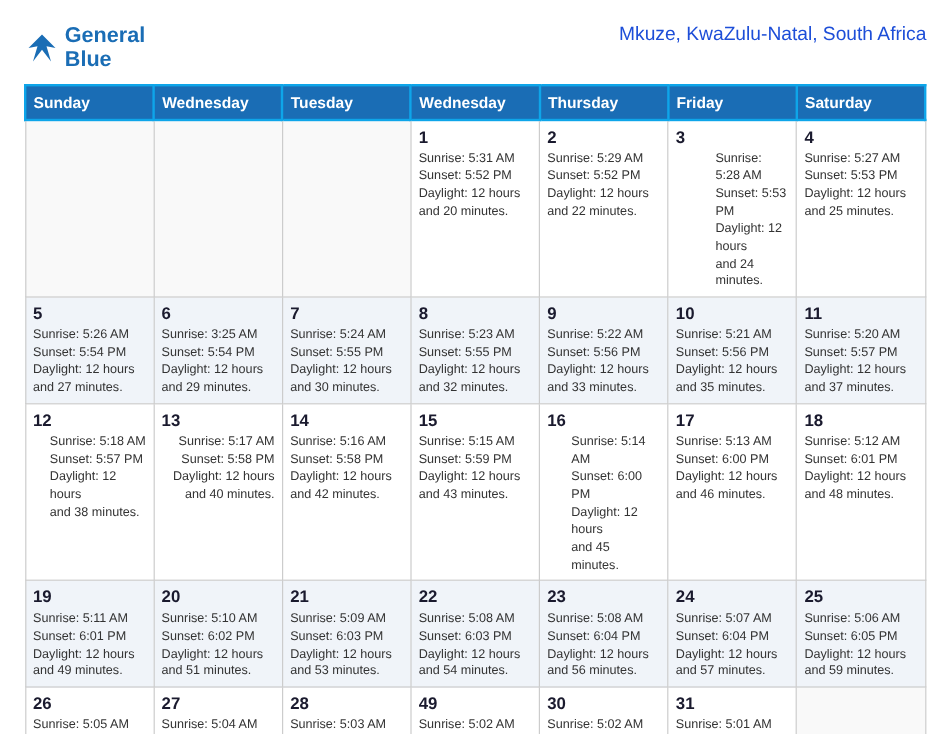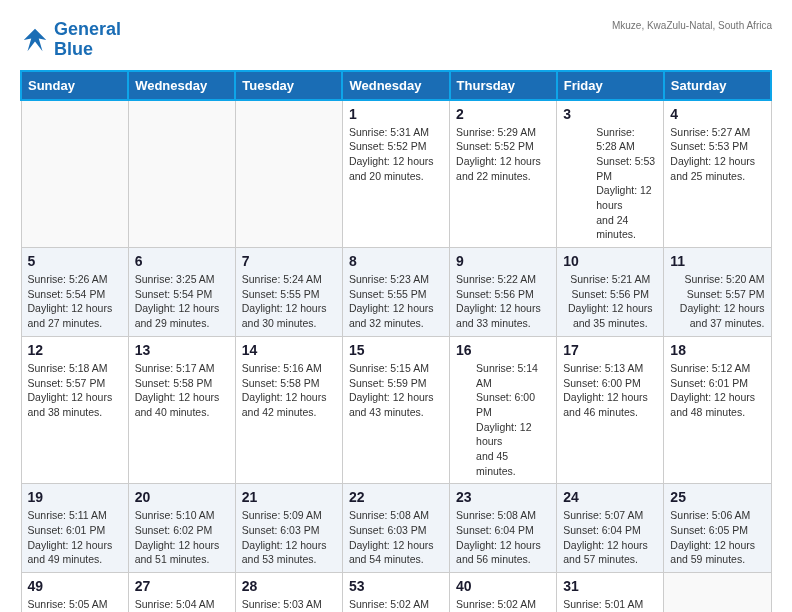--- a/index.html
+++ b/index.html
@@ -36,22 +36,22 @@
     }
     .title-block {
       text-align: right;
     }
     .month-title {
       font-size: 36px;
       font-weight: bold;
       color: #1a1a2e;
     }
     .location {
-      font-size: 10px;
-      color: #737373;
+      font-size: 16px;
+      color: #1d4ed8;
     }
     .calendar {
       width: 100%;
       border-collapse: collapse;
       border: 1px solid #ccc;
     }
     .calendar th {
       background-color: #1a6db5;
       color: #fff;
       text-align: left;
@@ -181,44 +181,44 @@
         </td>
         <td>
           <div class="day-number">9</div>
           <div class="day-info" style="white-space: pre-line;">Sunrise: 5:22 AM
 Sunset: 5:56 PM
 Daylight: 12 hours
 and 33 minutes.</div>
         </td>
         <td>
           <div class="day-number">10</div>
-          <div class="day-info" style="white-space: pre-line; text-align: center;">Sunrise: 5:21 AM
+          <div class="day-info" style="white-space: pre-line;">Sunrise: 5:21 AM
 Sunset: 5:56 PM
 Daylight: 12 hours
 and 35 minutes.</div>
         </td>
         <td>
           <div class="day-number">11</div>
-          <div class="day-info" style="white-space: pre-line; text-align: right;">Sunrise: 5:20 AM
+          <div class="day-info" style="white-space: pre-line;">Sunrise: 5:20 AM
 Sunset: 5:57 PM
 Daylight: 12 hours
 and 37 minutes.</div>
         </td>
       </tr>
       <tr>
         <td>
           <div class="day-number">12</div>
-          <div class="day-info" style="white-space: pre-line;">Sunrise: 5:18 AM
+          <div class="day-info" style="white-space: pre-line; margin-left: 14px;">Sunrise: 5:18 AM
 Sunset: 5:57 PM
 Daylight: 12 hours
 and 38 minutes.</div>
         </td>
         <td>
           <div class="day-number">13</div>
-          <div class="day-info" style="white-space: pre-line;">Sunrise: 5:17 AM
+          <div class="day-info" style="white-space: pre-line; text-align: right;">Sunrise: 5:17 AM
 Sunset: 5:58 PM
 Daylight: 12 hours
 and 40 minutes.</div>
         </td>
         <td>
           <div class="day-number">14</div>
           <div class="day-info" style="white-space: pre-line;">Sunrise: 5:16 AM
 Sunset: 5:58 PM
 Daylight: 12 hours
 and 42 minutes.</div>
@@ -298,49 +298,49 @@
         <td>
           <div class="day-number">25</div>
           <div class="day-info" style="white-space: pre-line;">Sunrise: 5:06 AM
 Sunset: 6:05 PM
 Daylight: 12 hours
 and 59 minutes.</div>
         </td>
       </tr>
       <tr>
         <td>
-          <div class="day-number">49</div>
+          <div class="day-number">26</div>
           <div class="day-info" style="white-space: pre-line;">Sunrise: 5:05 AM
 Sunset: 6:06 PM
 Daylight: 13 hours
 and 0 minutes.</div>
         </td>
         <td>
           <div class="day-number">27</div>
           <div class="day-info" style="white-space: pre-line;">Sunrise: 5:04 AM
 Sunset: 6:06 PM
 Daylight: 13 hours
 and 2 minutes.</div>
         </td>
         <td>
           <div class="day-number">28</div>
           <div class="day-info" style="white-space: pre-line;">Sunrise: 5:03 AM
 Sunset: 6:07 PM
 Daylight: 13 hours
 and 3 minutes.</div>
         </td>
         <td>
-          <div class="day-number">53</div>
+          <div class="day-number">49</div>
           <div class="day-info" style="white-space: pre-line;">Sunrise: 5:02 AM
 Sunset: 6:08 PM
 Daylight: 13 hours
 and 5 minutes.</div>
         </td>
         <td>
-          <div class="day-number">40</div>
+          <div class="day-number">30</div>
           <div class="day-info" style="white-space: pre-line;">Sunrise: 5:02 AM
 Sunset: 6:08 PM
 Daylight: 13 hours
 and 6 minutes.</div>
         </td>
         <td>
           <div class="day-number">31</div>
           <div class="day-info" style="white-space: pre-line;">Sunrise: 5:01 AM
 Sunset: 6:09 PM
 Daylight: 13 hours

